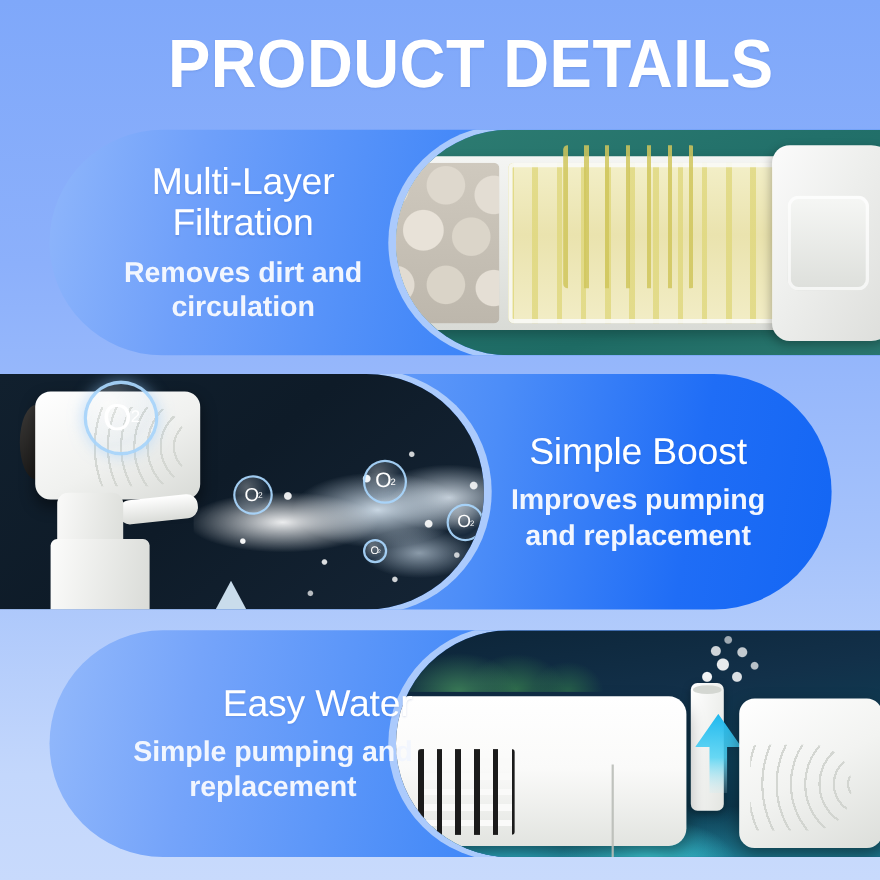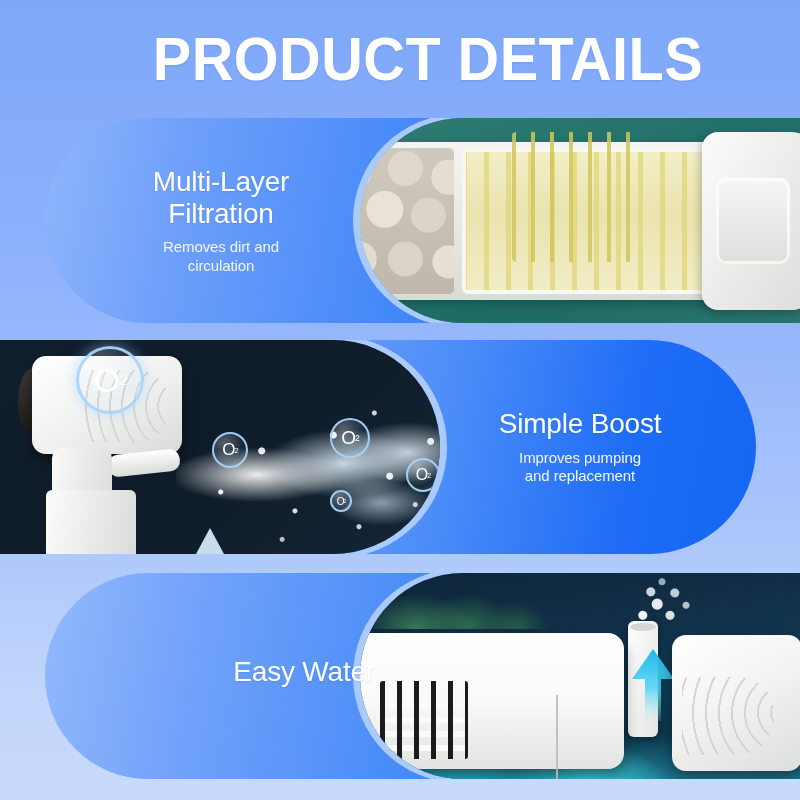--- a/index.html
+++ b/index.html
@@ -90,32 +90,32 @@
   .panel-1 .panel-text { width: 330px; padding-left: 22px; }
   .panel-3 .panel-text { width: 330px; padding-left: 22px; align-items: flex-end; }
   .panel-2 .panel-text {
     width: 330px;
     margin-left: auto;
     padding-right: 22px;
   }
 
   .feature-title {
     color: #ffffff;
-    font-size: 28px;
+    font-size: 34px;
     font-weight: normal;
     line-height: 1.13;
     letter-spacing: -0.2px;
     margin: 0 0 9px 0;
     text-shadow: 0 1px 2px rgba(20,60,150,0.14);
     max-width: 280px;
   }
   .feature-sub {
     color: #F2F6FE;
-    font-size: 15px;
-    font-weight: normal;
+    font-size: 26px;
+    font-weight: bold;
     line-height: 1.22;
     letter-spacing: -0.1px;
     margin: 0;
     max-width: 260px;
   }
 
   
   .photo {
     position: absolute;
     top: 0;
@@ -534,20 +534,24 @@
         <span>and replacement</span>
       </p>
     </div>
   </div>
 
   <div class="panel panel-3">
     <div class="panel-text">
       <h2 class="feature-title">
         <span>Easy Water</span><br>
       </h2>
+      <p class="feature-sub">
+        <span>Simple pumping and</span><br>
+        <span>replacement</span>
+      </p>
     </div>
 
     <div class="photo photo-right">
       <div class="photo-inner">
         <div class="scene-water"></div>
         <div class="reef"></div>
         <div class="gravel"></div>
         <div class="bubble-plume"></div>
         <div class="riser"></div>
         <div class="pump3-body">

